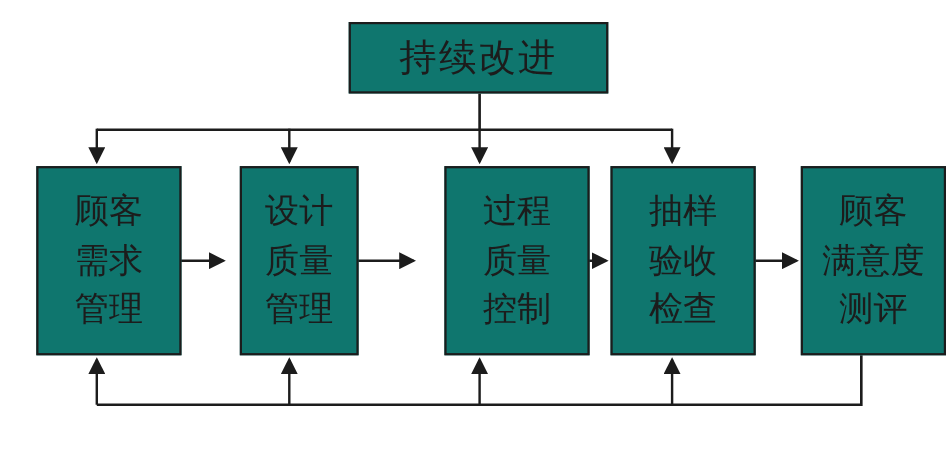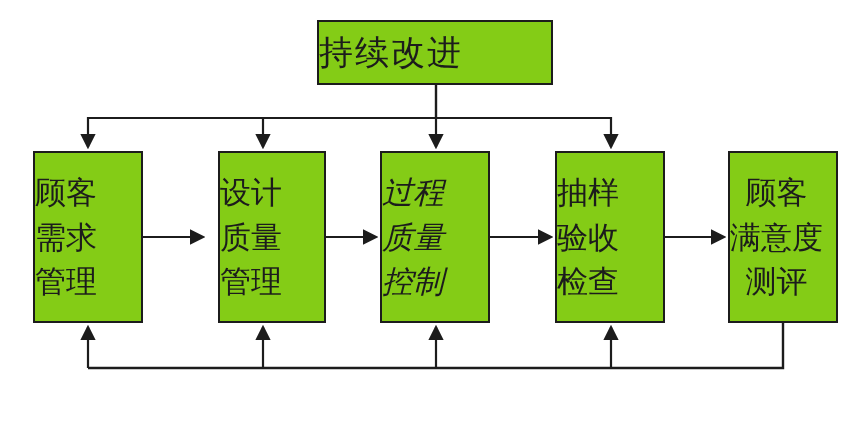--- a/index.html
+++ b/index.html
@@ -18,43 +18,44 @@
   .connectors {
     position: absolute;
     left: 0;
     top: 0;
     width: 861px;
     height: 424px;
   }
   .node {
     position: absolute;
     box-sizing: border-box;
-    background: #84cc16;
+    background: #0f766e;
     border: 2.5px solid #1c1c1c;
     display: flex;
     align-items: center;
+    justify-content: center;
     text-align: center;
     color: #1c1c1c;
   }
   .node-top {
     left: 317px; top: 20px; width: 236px; height: 65px;
     font-size: 34px;
     letter-spacing: 2px;
   }
   .node-process {
-    top: 151px; width: 110px; height: 172px;
+    top: 151px; width: 132px; height: 172px;
     font-size: 31px;
     line-height: 1.45;
   }
   .node-process .node-label {
     white-space: pre-line;
   }
   .node-p1 { left: 33px; }
   .node-p2 { left: 207px; width: 108px; margin-left: 11px; }
-  .node-p3 { left: 380px; font-style: italic; }
+  .node-p3 { left: 404px; }
   .node-p4 { left: 555px; }
   .node-p5 { left: 728px; }
   .feedback-label {
     position: absolute;
     left: 330px; top: 374px; width: 240px;
     text-align: center;
     font-size: 33px;
     color: #1c1c1c;
     letter-spacing: 1px;
   }

